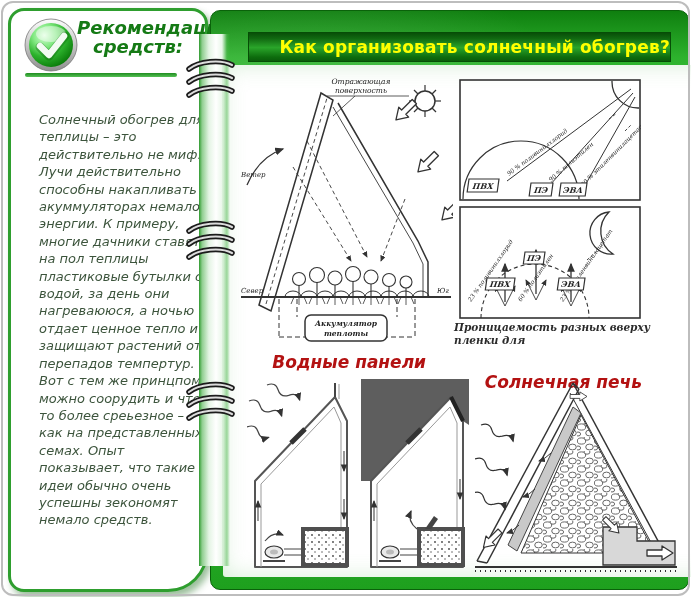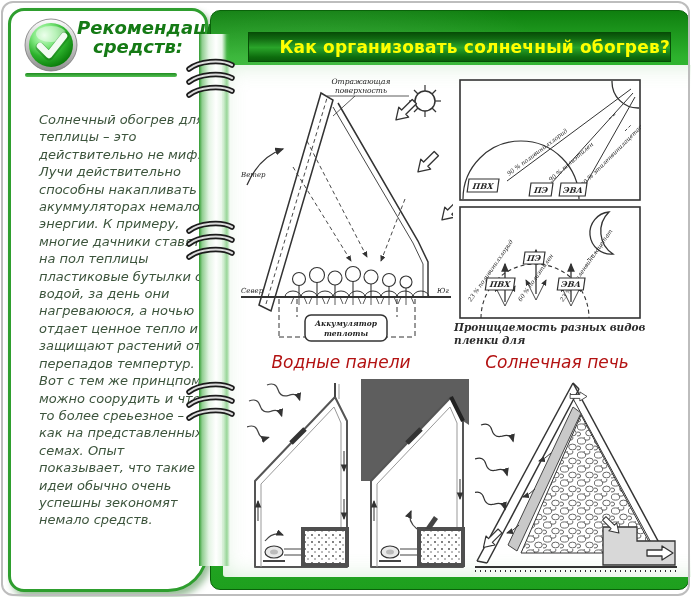--- a/index.html
+++ b/index.html
@@ -36,24 +36,24 @@
       background:linear-gradient(180deg,#084f08 0%,#116911 20%,#2aa52a 52%,#0d6c0d 86%,#0a5c0a 100%);
       display:flex;align-items:center;justify-content:flex-end;}
   .title-bar span{color:#ffff00;font-weight:bold;font-size:17px;letter-spacing:.2px;}
   .content-area{position:absolute;left:12px;top:54px;width:504px;height:512px;background:#ffffff;
       border-radius:3px;box-shadow:inset 0 0 22px rgba(120,200,120,.30);}
 
   .diagram{position:absolute;}
   .caption{position:absolute;left:231px;top:256px;width:202px;
       font-family:"DejaVu Serif", serif;font-style:italic;font-weight:bold;
       font-size:10.5px;color:#2b2b2b;line-height:1.25;}
-  .red-label{position:absolute;top:287px;width:170px;text-align:center;
-      font-size:17px;font-weight:normal;font-style:italic;color:#b31212;}
+  .red-label{position:absolute;top:287px;width:170px;text-align:right;
+      font-size:17px;font-weight:bold;font-style:italic;color:#b31212;}
   .red-label.water{left:33px;}
-  .red-label.oven{left:249px;}
+  .red-label.oven{left:249px;margin-top:20px;}
 
   svg text{font-family:"DejaVu Serif", serif;}
   .hand{font-style:italic;}
 </style>
 </head>
 <body>
 
 <svg width="0" height="0" style="position:absolute" aria-hidden="true">
   <defs>
     <marker id="ah" markerWidth="8" markerHeight="8" refX="6" refY="3" orient="auto">
@@ -307,21 +307,21 @@
             </g>
           <g transform="translate(100,72) skewX(-8)">
               <rect width="26" height="12" fill="#fff" stroke="#333" stroke-width="1.2"></rect>
             <text x="13" y="9.5" font-size="8" font-weight="bold" font-style="italic" text-anchor="middle" fill="#222">ЭВА</text>
             </g>
         </g>
         <rect x="1" y="1" width="180" height="111" fill="none" stroke="#333" stroke-width="1.6"></rect>
       </svg>
 
       <div class="caption">
-        <div>Проницаемость разных видов пленки для</div>
+        <div>Проницаемость разных вверху пленки для</div>
       </div>
 
       <div class="red-label water">Водные панели</div>
       <div class="red-label oven">Солнечная печь</div>
 
       <svg class="diagram" style="left:24px;top:314px" width="224" height="196" viewBox="0 0 224 196">
 
         <g stroke="#444" fill="none">
           <g stroke-width="1.2">
             <path d="M2,22 q6,-7 12,-1 q6,6 12,0 q6,-7 12,-1" transform="rotate(28 2 22)" marker-end="url(#ah)"></path>

